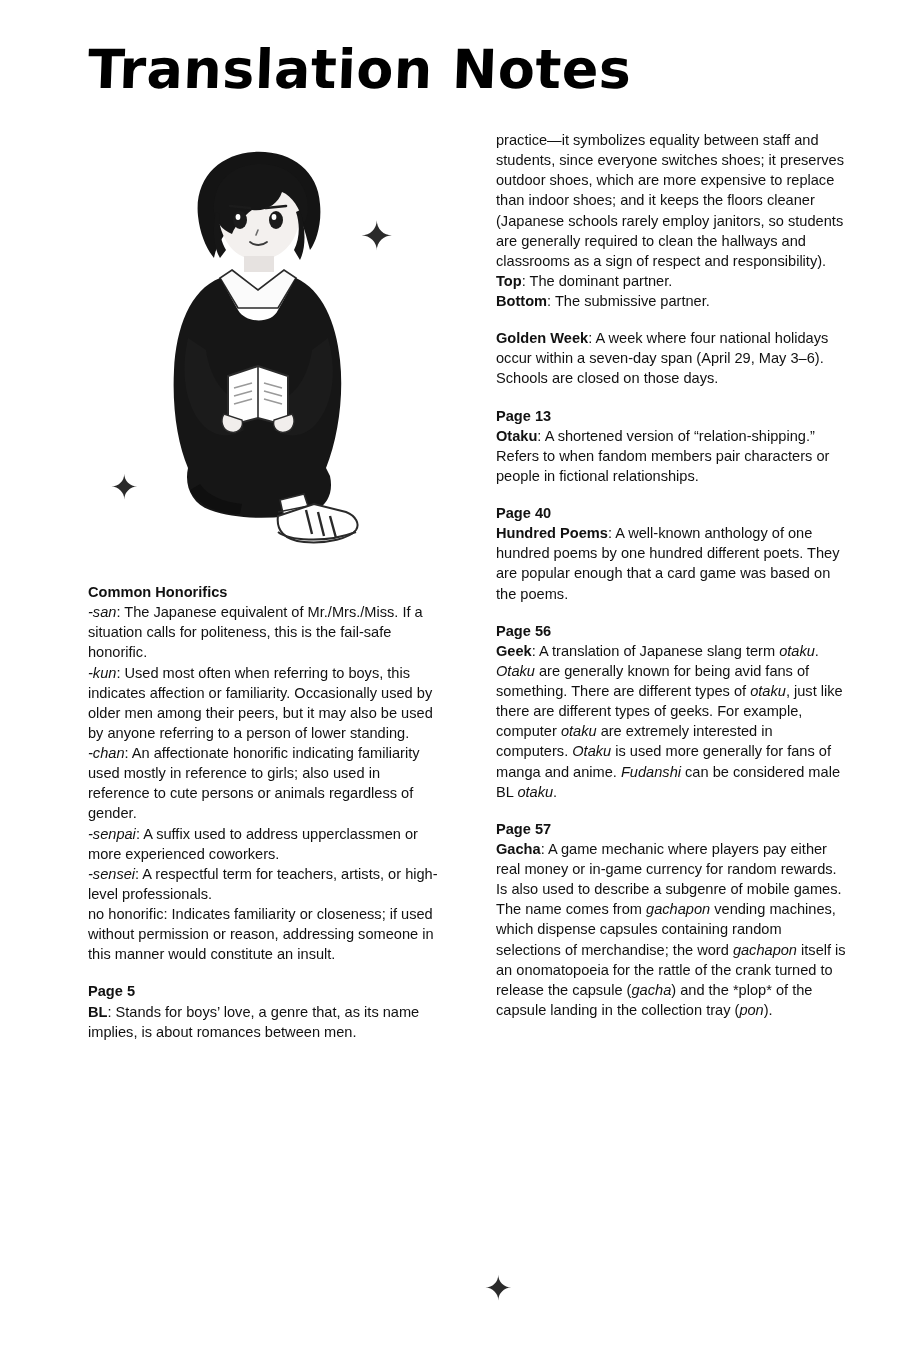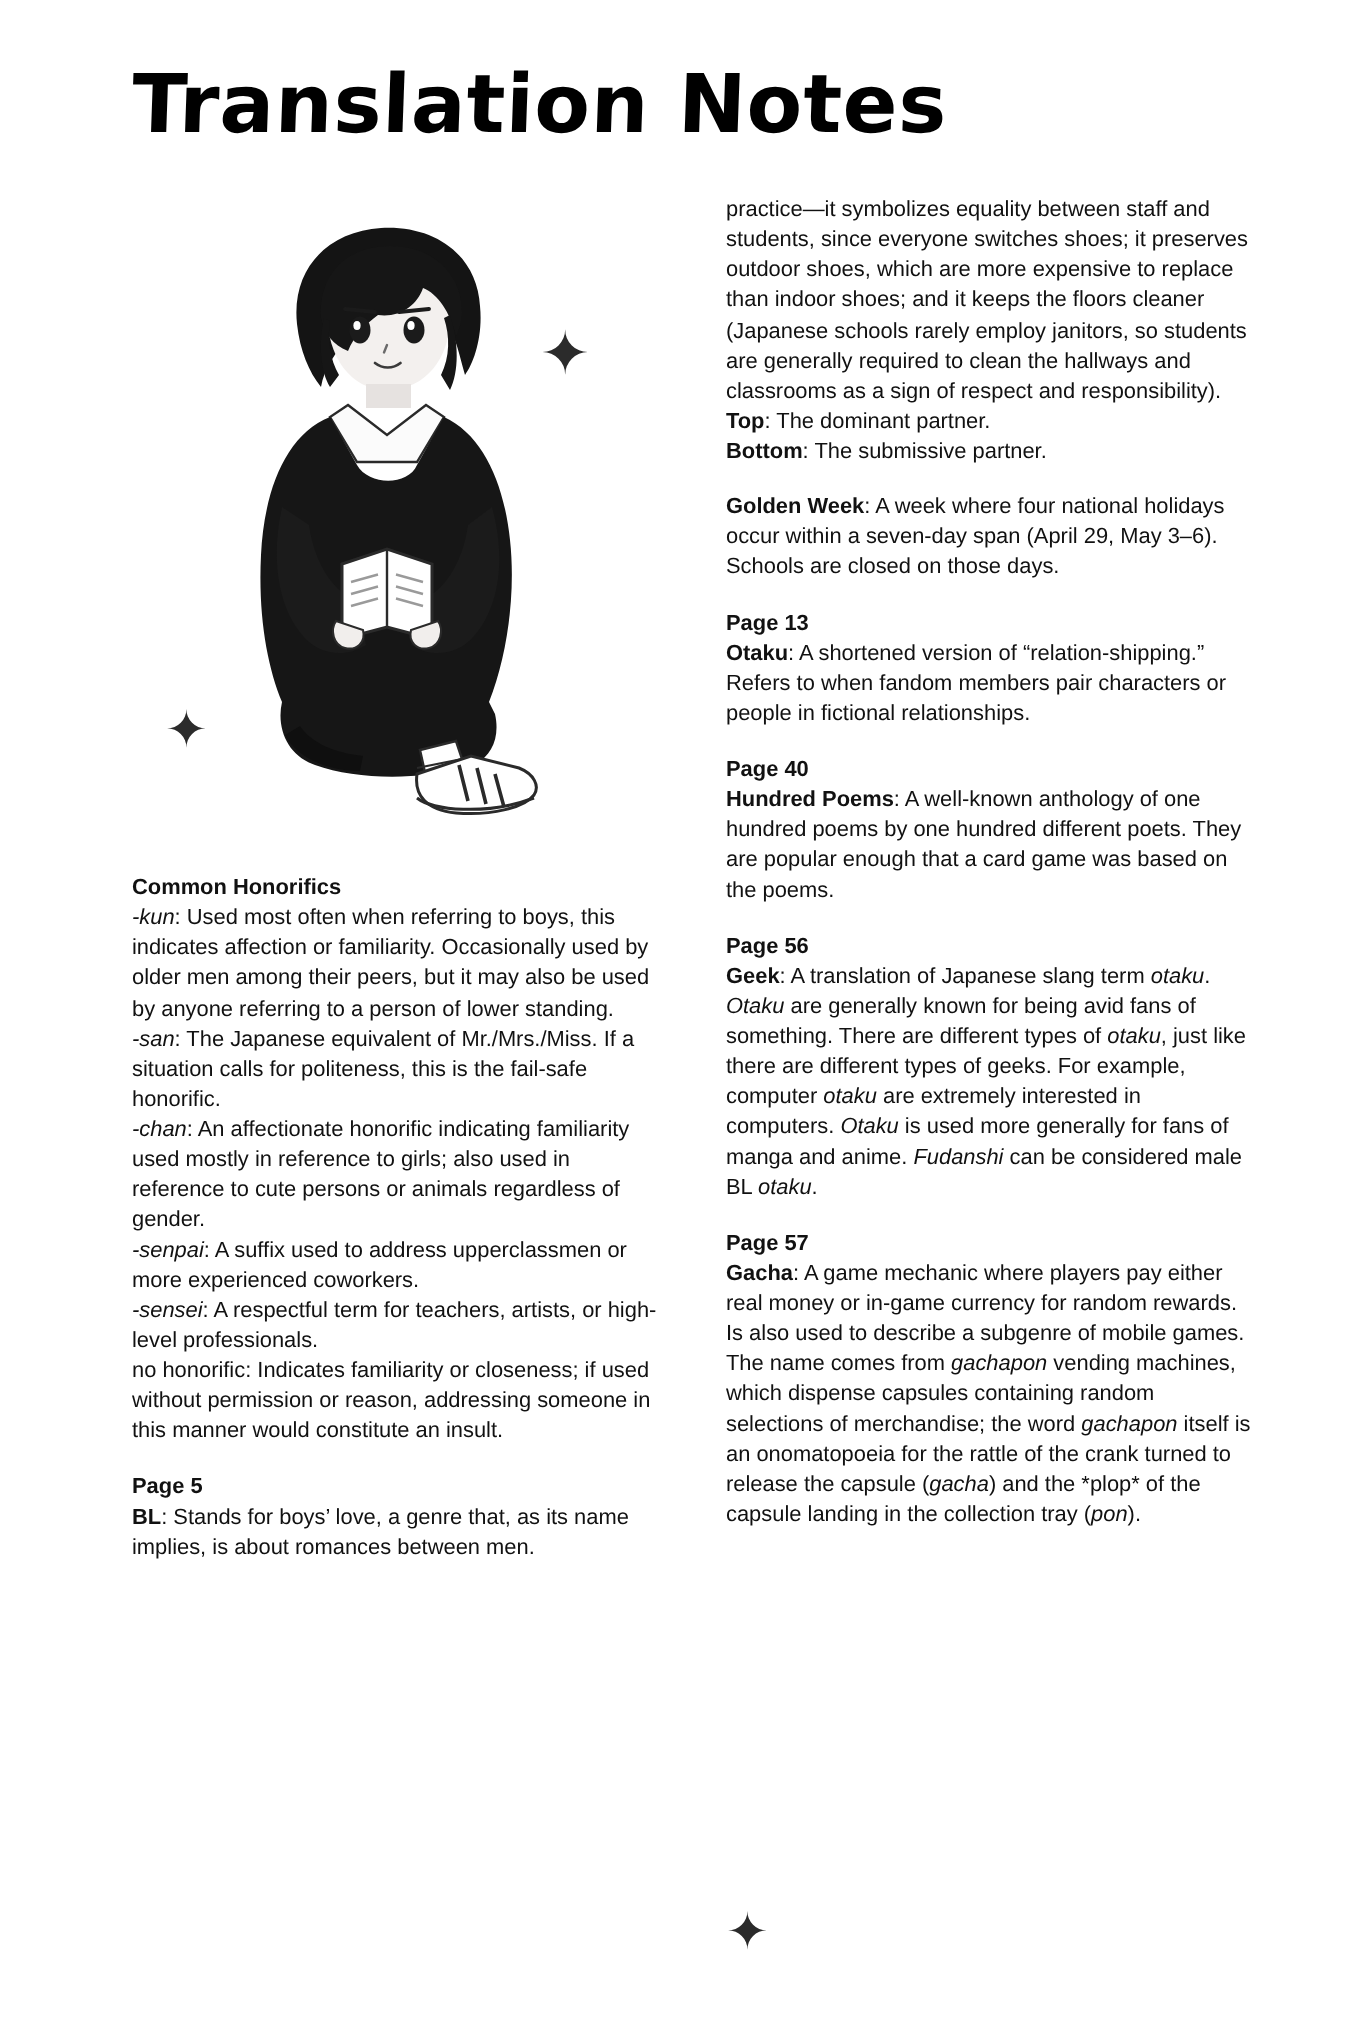--- a/index.html
+++ b/index.html
@@ -35,21 +35,21 @@
   
   .col {
     position: absolute;
     top: 130px;
     width: 352px;
     font-size: 14.6px;
     line-height: 1.38;
     color: #111;
   }
   .col-left  { left: 88px;  }
-  .col-right { left: 484px; }
+  .col-right { left: 496px; }
 
   .col p {
     margin: 0 0 0 0;
   }
   .gap { height: 17px; }
   .hd {
     font-weight: bold;
     margin: 0;
   }
   em { font-style: italic; }
@@ -141,22 +141,22 @@
 
         <path d="M62 352 C70 368 92 376 112 376 L114 366 C96 364 80 358 72 346 Z" fill="#0f0f0f"></path>
       </svg>
       <div class="sparkle sp1">✦</div>
       <div class="sparkle sp2">✦</div>
     </div>
 
     <div id="left-body">
         <div>
           <p class="hd">Common Honorifics</p>
+          <p><em>-san</em><span>: The Japanese equivalent of Mr./Mrs./Miss. If a situation calls for politeness, this is the fail-safe honorific.</span></p>
           <p><em>-kun</em><span>: Used most often when referring to boys, this indicates affection or familiarity. Occasionally used by older men among their peers, but it may also be used by anyone referring to a person of lower standing.</span></p>
-          <p><em>-san</em><span>: The Japanese equivalent of Mr./Mrs./Miss. If a situation calls for politeness, this is the fail-safe honorific.</span></p>
           <p><em>-chan</em><span>: An affectionate honorific indicating familiarity used mostly in reference to girls; also used in reference to cute persons or animals regardless of gender.</span></p>
           <p><em>-senpai</em><span>: A suffix used to address upperclassmen or more experienced coworkers.</span></p>
           <p><em>-sensei</em><span>: A respectful term for teachers, artists, or high-level professionals.</span></p>
           <p><span>no honorific</span><span>: Indicates familiarity or closeness; if used without permission or reason, addressing someone in this manner would constitute an insult.</span></p>
         </div>
         <div>
           <div class="gap"></div>
           <p class="hd">Page 5</p>
           <p><b>BL</b><span>: Stands for boys’ love, a genre that, as its name implies, is about romances between men.</span></p>
         </div>

